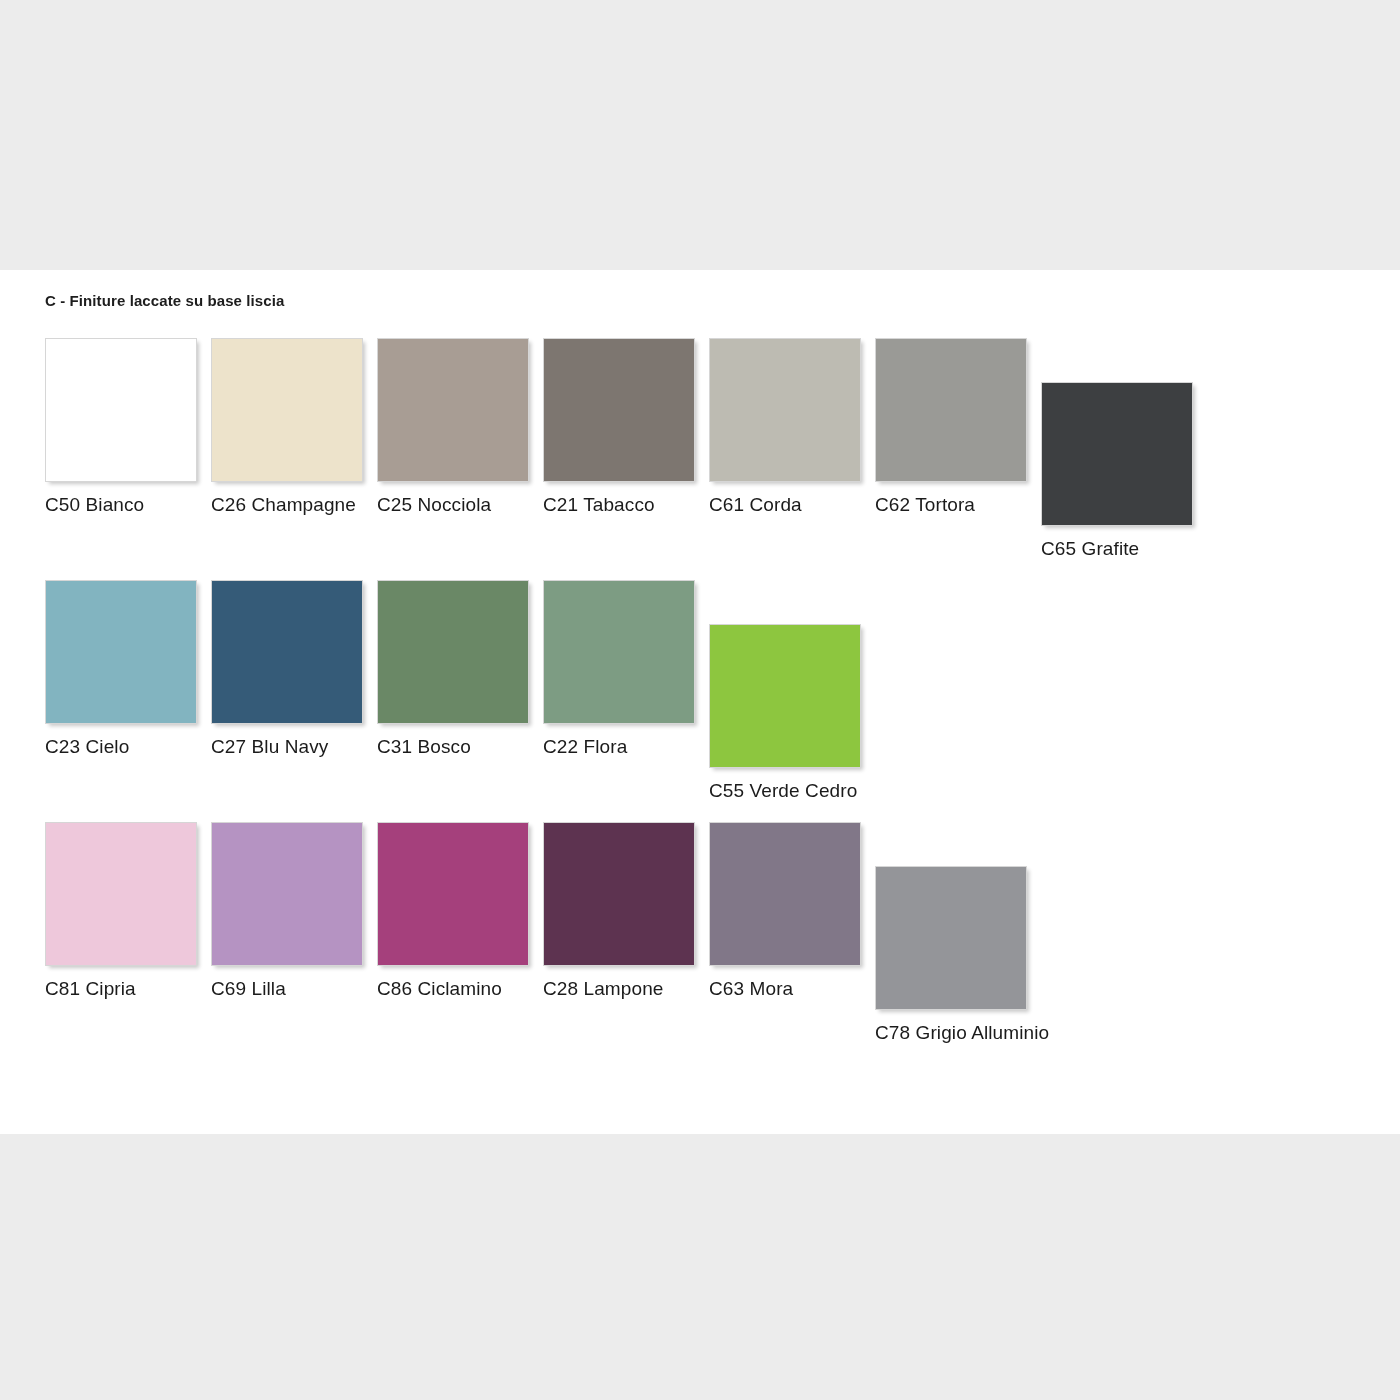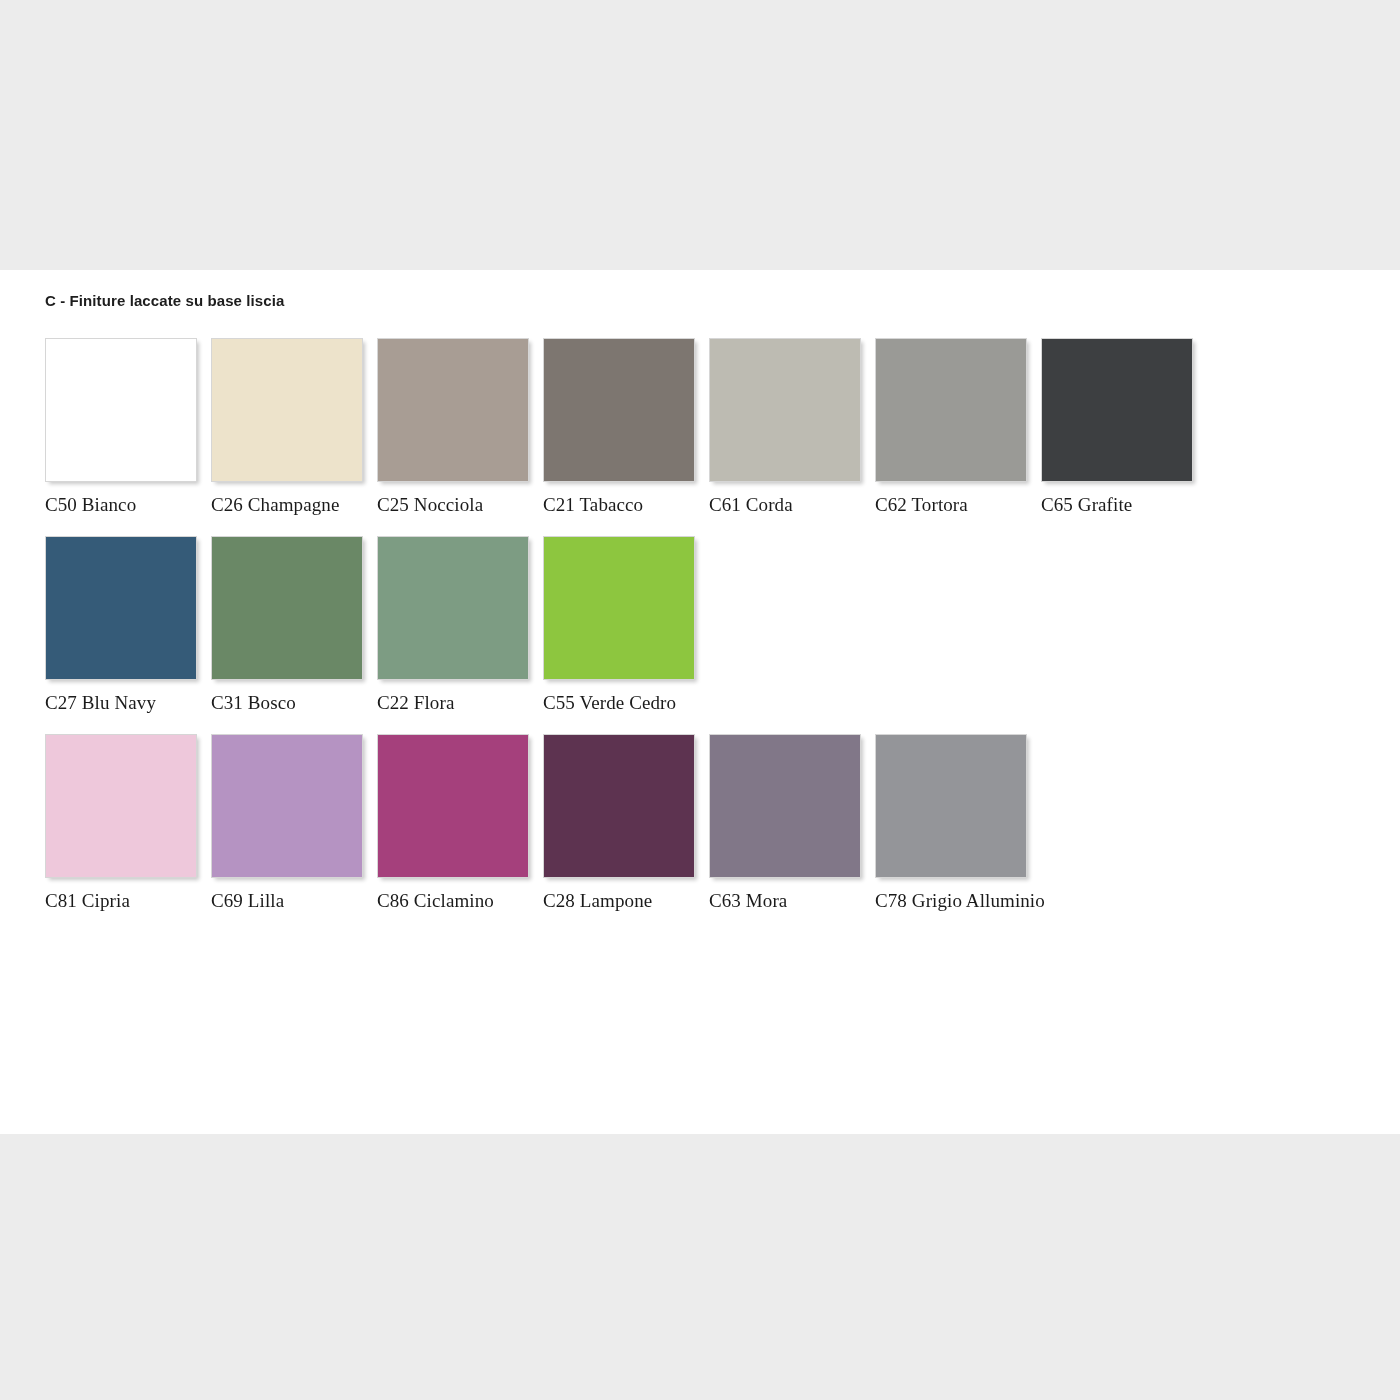--- a/index.html
+++ b/index.html
@@ -46,24 +46,24 @@
   .swatch-row {
     display: flex;
     flex-direction: row;
     margin-bottom: 20px;
   }
 
   .swatch-cell {
     width: 131px;
     margin-right: 35px;
     position: relative;
-    font-family: Liberation Serif, serif;
   }
   .swatch-cell:last-child {
     margin-right: 0;
+    margin-top: 44px;
   }
 
   .swatch-chip {
     width: 152px;
     height: 144px;
     border: 1px solid #d6d6d6;
     box-sizing: border-box;
     box-shadow: 3px 3px 4px -1px rgba(0, 0, 0, 0.22);
   }
 
@@ -109,20 +109,24 @@
         <div class="swatch-chip" style="background: rgb(154, 154, 150);"></div>
         <div class="swatch-label">C62 Tortora</div>
       </div>
       <div class="swatch-cell">
         <div class="swatch-chip" style="background: rgb(61, 63, 65);"></div>
         <div class="swatch-label">C65 Grafite</div>
       </div>
     </div>
     <div class="swatch-row">
       <div class="swatch-cell">
+        <div class="swatch-chip" style="background: rgb(130, 180, 192);"></div>
+        <div class="swatch-label">C23 Cielo</div>
+      </div>
+      <div class="swatch-cell">
         <div class="swatch-chip" style="background: rgb(53, 91, 120);"></div>
         <div class="swatch-label">C27 Blu Navy</div>
       </div>
       <div class="swatch-cell">
         <div class="swatch-chip" style="background: rgb(106, 136, 102);"></div>
         <div class="swatch-label">C31 Bosco</div>
       </div>
       <div class="swatch-cell">
         <div class="swatch-chip" style="background: rgb(125, 156, 131);"></div>
         <div class="swatch-label">C22 Flora</div>

